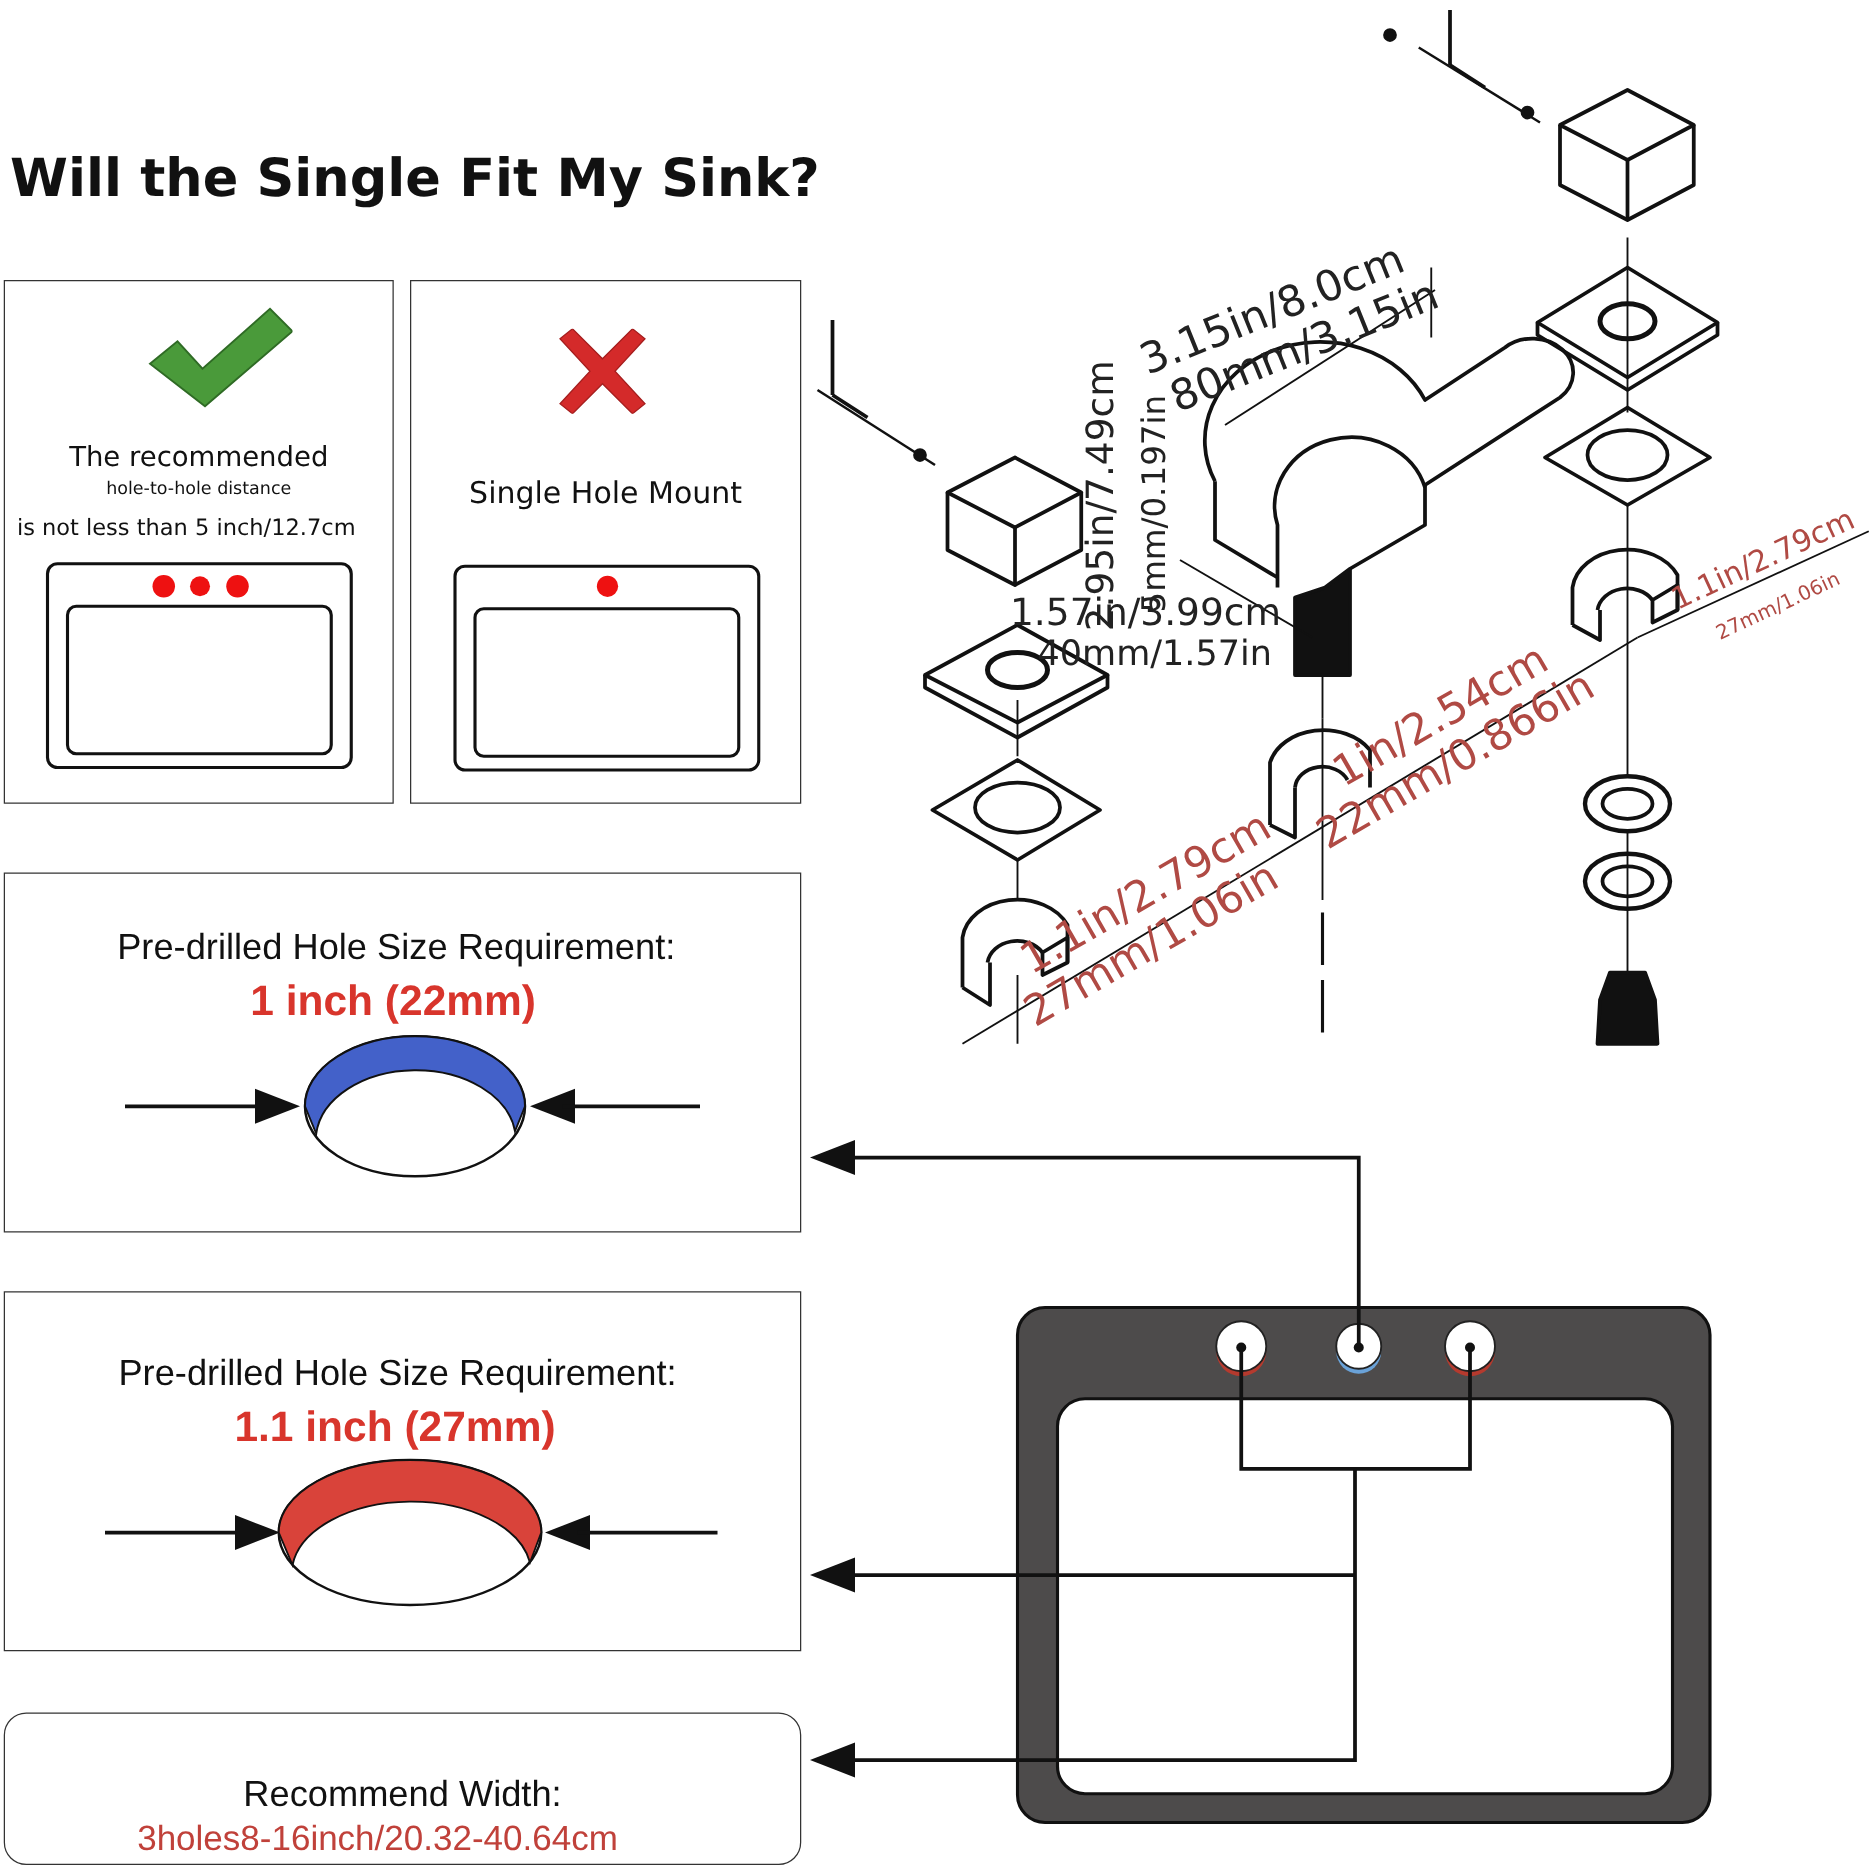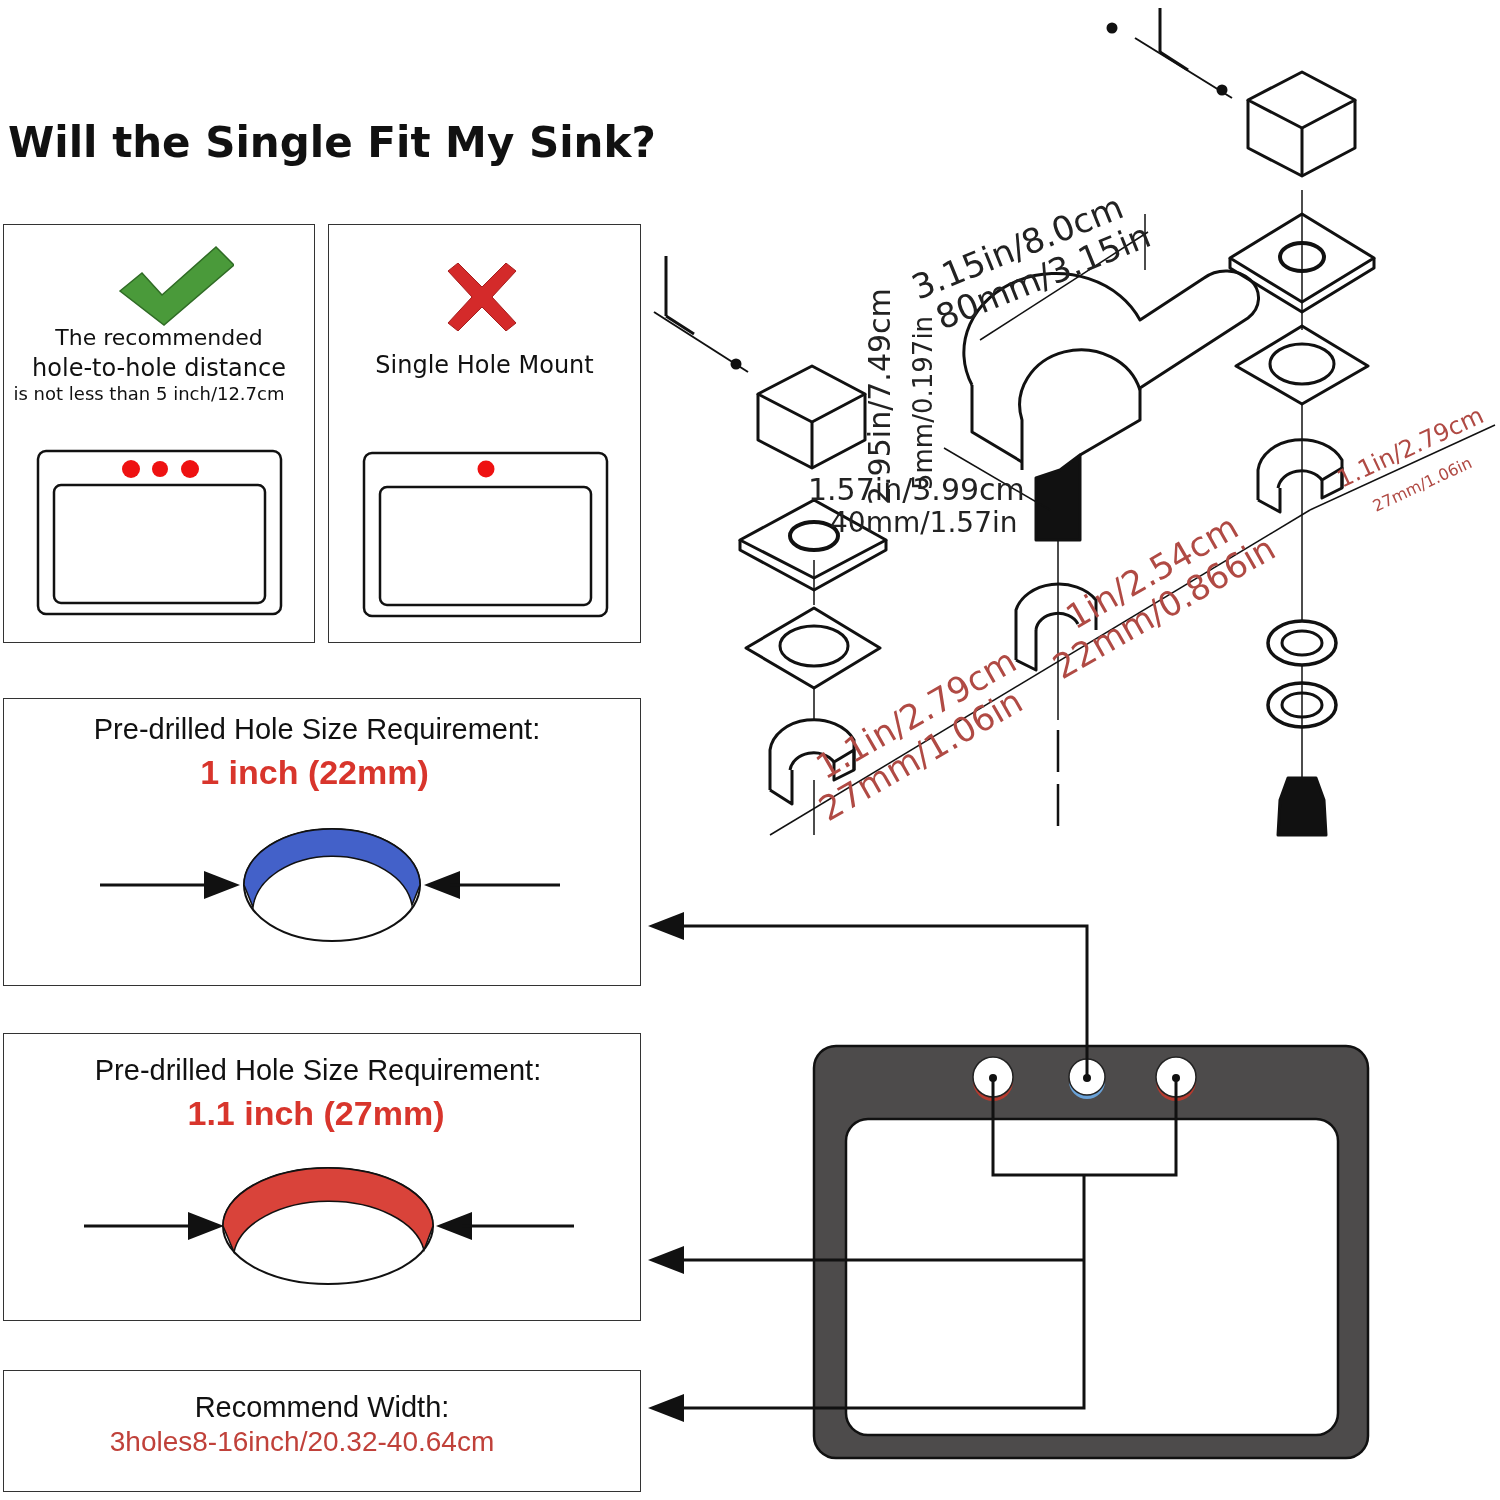--- a/index.html
+++ b/index.html
@@ -2,39 +2,39 @@
 <html><head>
   <meta charset="utf-8">
   <style>
     html, body { margin: 0; padding: 0; background: #ffffff; }
     body { width: 1500px; height: 1500px; position: relative; overflow: hidden;
            font-family: "DejaVu Sans", sans-serif; color: #111; }
     .abs { position: absolute; }
     .title { left: 8px; top: 118px; font-size: 42px; font-weight: bold; letter-spacing: 0px;
              font-family: "DejaVu Sans", sans-serif; white-space: nowrap; }
     .box { position: absolute; border: 1.5px solid #333; background: #fff; box-sizing: border-box; }
-    .center-text { position: absolute; left: 0; right: 0; text-align: center; white-space: nowrap; }
+    .center-text { position: absolute; left: 0; right: 0; text-align: center; white-space: nowrap; margin-top: 29px; }
     .t-black { color: #111; }
     .t-red { color: #d8352c; }
     .t-red2 { color: #c0413a; }
     .h-req { font-size: 29px; font-family: "Liberation Sans", sans-serif; }
     .h-val { font-size: 34px; font-weight: bold; font-family: "Liberation Sans", sans-serif; }
     svg text { font-family: "DejaVu Sans", sans-serif; }
   </style>
 </head>
 <body>
 
 <div class="abs title">Will the Single Fit My Sink?</div>
 
 <div class="box" style="left:3px; top:224px; width:312px; height:419px;">
   <svg class="abs" style="left:110px; top:18px;" width="120" height="90" viewBox="0 0 120 90">
     <path id="check-path" d="M6 48 L28 30 L48 52 L102 4 L120 22 L50 82 Z" fill="#4a9a3a" stroke="#2f6b25" stroke-width="1.5"></path>
   </svg>
   <div class="center-text" style="top:100px; font-size:22px;">The recommended</div>
-  <div class="center-text" style="top:129px; font-size:24px;">hole-to-hole distance</div>
+  <div class="center-text" style="top:129px; font-size:14px;">hole-to-hole distance</div>
   <div class="center-text" style="top:158px; font-size:18px; left:-30px; right:-10px;">is not less than 5 inch/12.7cm</div>
   <svg class="abs" style="left:32px; top:224px;" width="248" height="170" viewBox="0 0 248 170">
     <rect x="2" y="2" width="243" height="163" rx="8" fill="#fff" stroke="#111" stroke-width="2.5"></rect>
     <rect x="18" y="36" width="211" height="118" rx="7" fill="#fff" stroke="#111" stroke-width="2.5"></rect>
     <circle cx="95" cy="20" r="9" fill="#ee1111"></circle>
     <circle cx="124" cy="20" r="8" fill="#ee1111"></circle>
     <circle cx="154" cy="20" r="9" fill="#ee1111"></circle>
   </svg>
 </div>
 
@@ -69,21 +69,21 @@
   <svg class="abs" style="left:74px; top:126px;" width="500" height="130" viewBox="0 0 500 130">
     <line x1="6" y1="66" x2="122" y2="66" stroke="#111" stroke-width="3"></line>
     <polygon points="110,52 146,66 110,80" fill="#111"></polygon>
     <ellipse cx="250" cy="66" rx="105" ry="58" fill="#fff" stroke="#111" stroke-width="2"></ellipse>
     <path d="M145 66 A105 58 0 0 1 355 66 L346 90 A96 58 0 0 0 156 92 Z" fill="#d9433a" stroke="#111" stroke-width="1.5"></path>
     <polygon points="394,52 358,66 394,80" fill="#111"></polygon>
     <line x1="384" y1="66" x2="496" y2="66" stroke="#111" stroke-width="3"></line>
   </svg>
 </div>
 
-<div class="box" style="left:3px; top:1370px; width:638px; height:122px;">
+<div class="box" style="left:3px; top:1370px; width:638px; height:122px;border-radius:18px;">
   <div class="center-text h-req t-black" style="top:20px;">Recommend Width:</div>
   <div class="center-text t-red2" style="top:55px; font-size:28px; font-family:'Liberation Sans', sans-serif; left:-40px;">3holes8-16inch/20.32-40.64cm</div>
 </div>
 
 <svg class="abs" style="left:640px; top:0;" width="860" height="850" viewBox="640 0 860 850">
   <g fill="none" stroke="#111" stroke-width="3" stroke-linejoin="round">
 
     <g>
       <line x1="1160" y1="8" x2="1160" y2="52"></line>
       <line x1="1160" y1="52" x2="1188" y2="70"></line>

